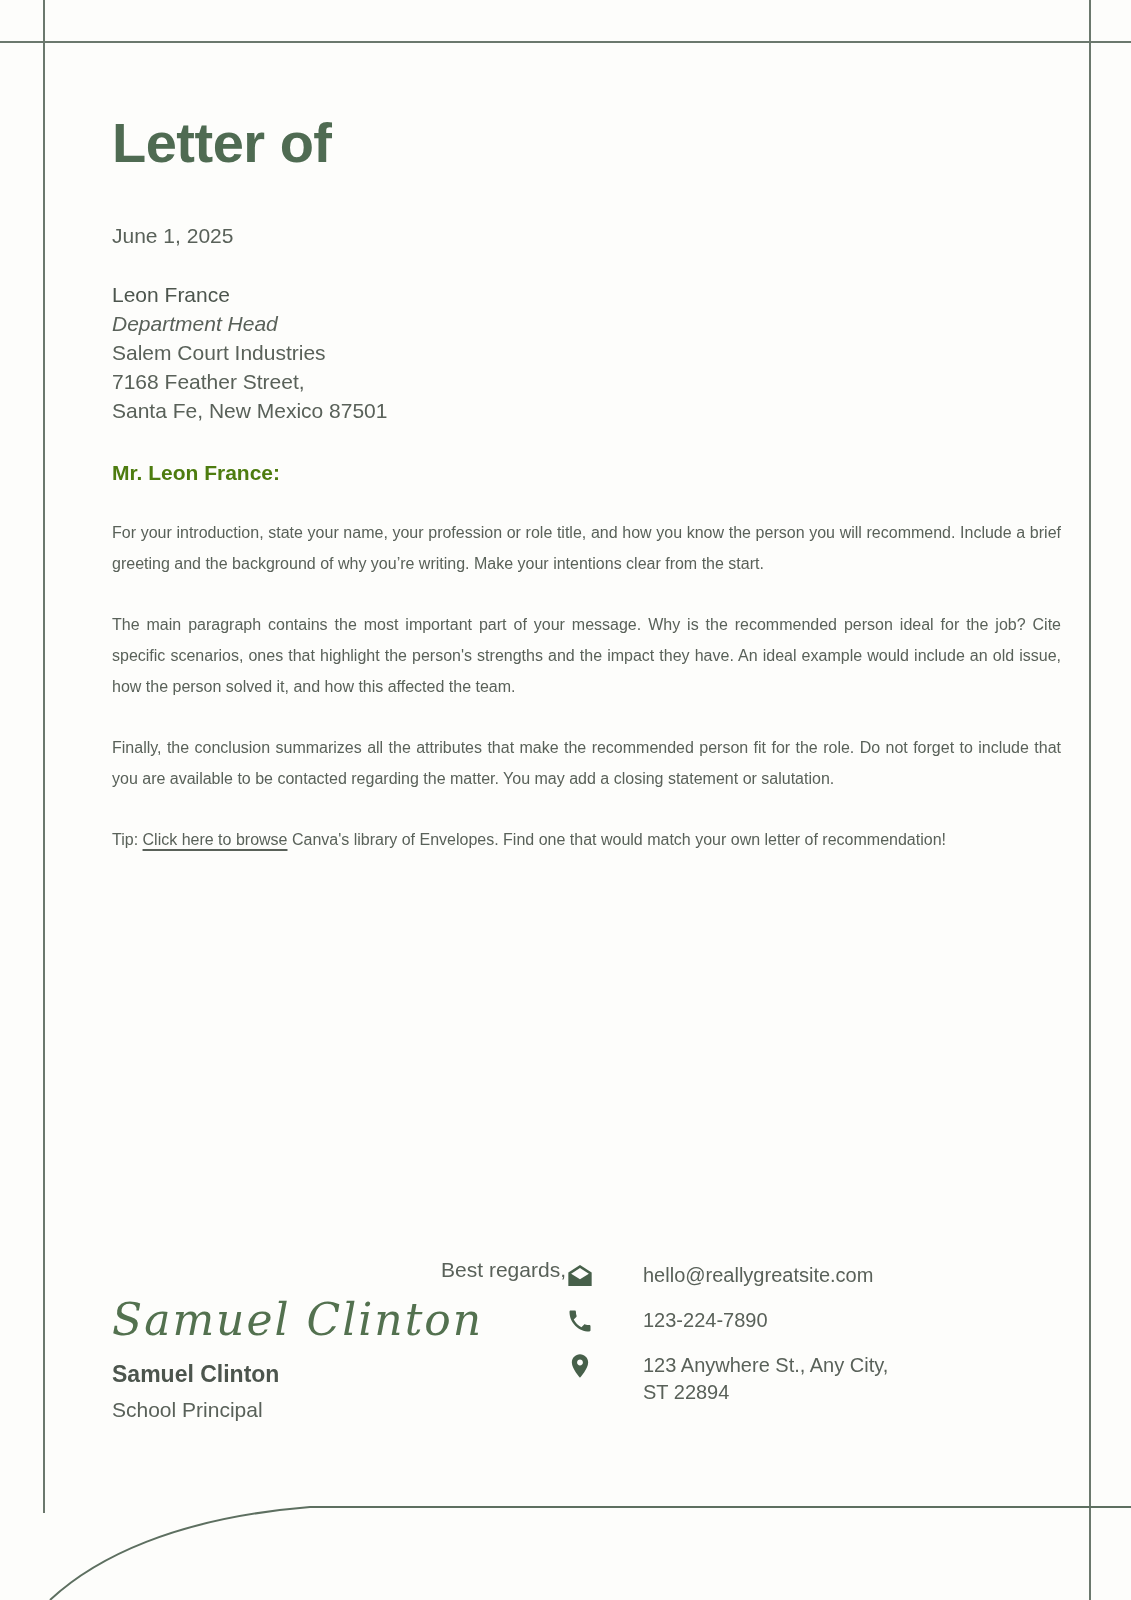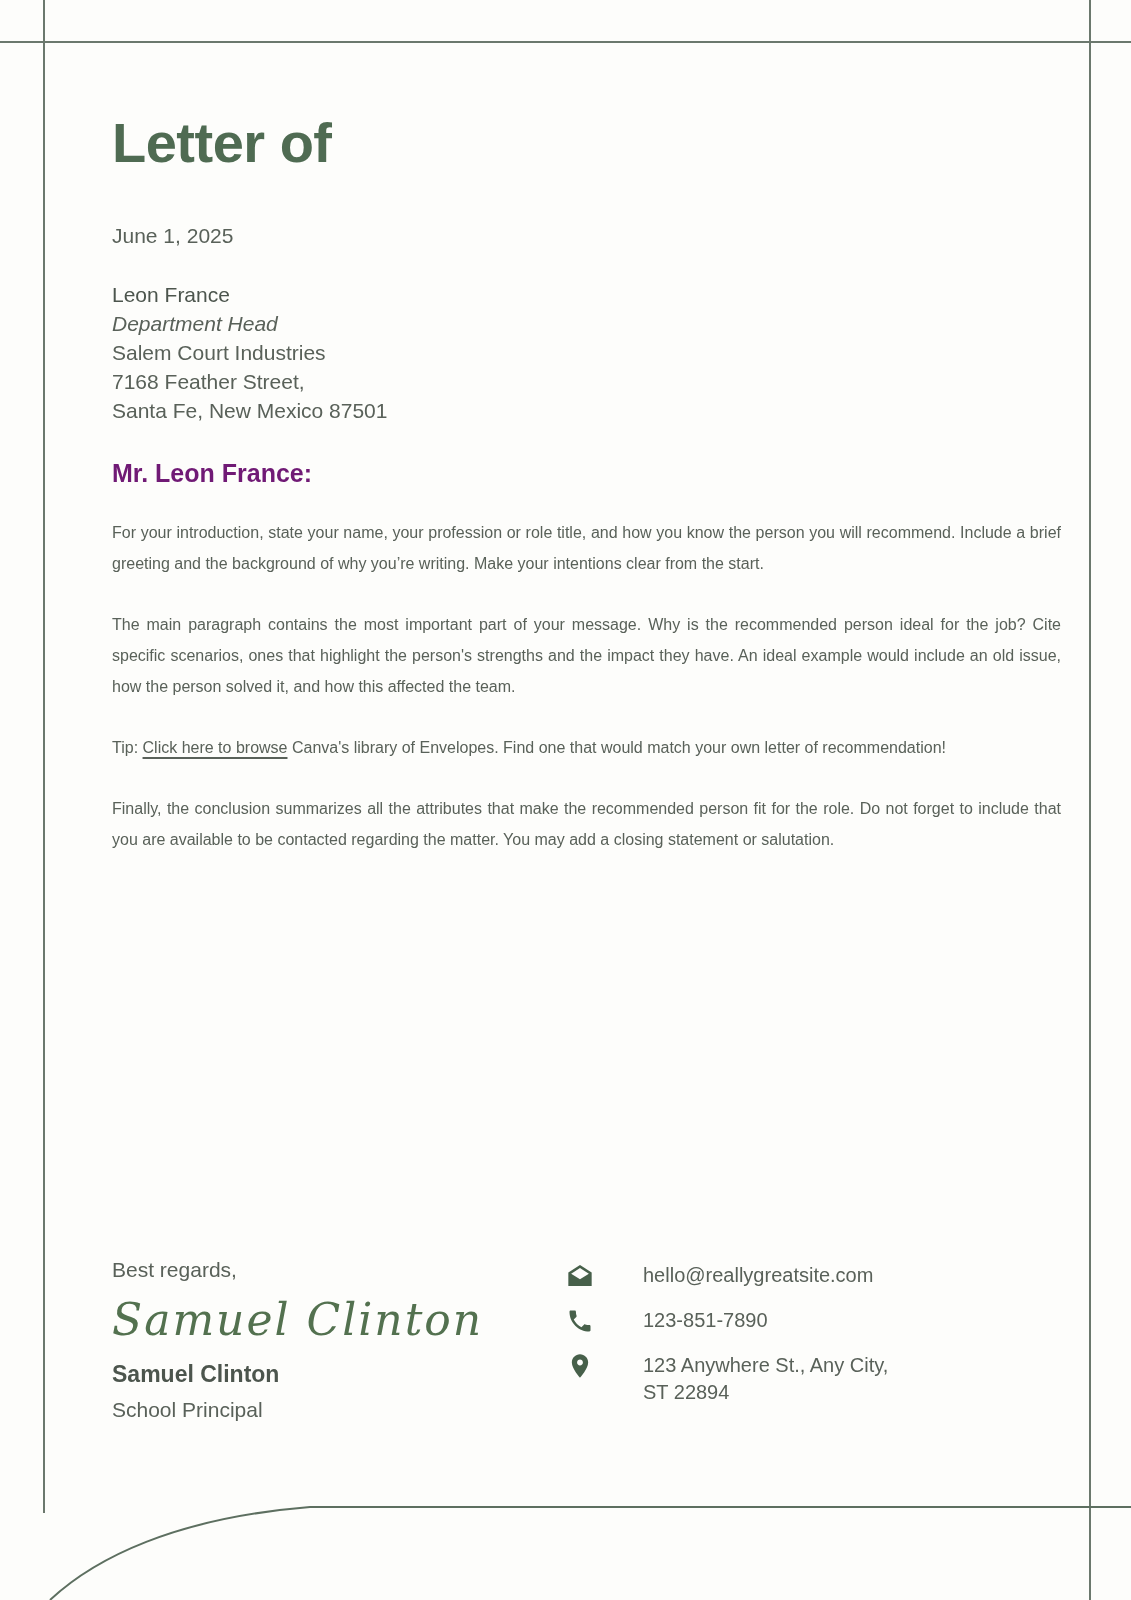--- a/index.html
+++ b/index.html
@@ -43,23 +43,23 @@
   }
   .recipient {
     margin-top: 30px;
     font-size: 21px;
     line-height: 29px;
   }
   .recipient .name { font-weight: normal; color: #4c554d; }
   .recipient .role { font-style: italic; }
   .salutation {
     margin-top: 34px;
-    font-size: 25px;
+    font-size: 21px;
     font-weight: bold;
-    color: #701a75;
+    color: #4d7c0f;
     line-height: 28px;
   }
   .para {
     margin-top: 30px;
     font-size: 16px;
     line-height: 31px;
     text-align: justify;
     color: #596159;
   }
   .tip-link {
@@ -74,21 +74,21 @@
     position: absolute;
     top: 1256px;
     left: 0;
     width: 1131px;
     display: flex;
   }
   .closing {
     padding-left: 112px;
     width: 566px;
   }
-  .regards { font-size: 21px; line-height: 28px; }
+  .regards { font-size: 21px; line-height: 28px; text-align: right; }
   .signature-script {
     margin-top: 10px;
     font-family: "DejaVu Serif", serif;
     font-style: italic;
     font-size: 44px;
     line-height: 52px;
     color: #53714f;
     letter-spacing: 2px;
   }
   .signer-name {
@@ -142,23 +142,23 @@
     <div class="role">Department Head</div>
     <div>Salem Court Industries</div>
     <div>7168 Feather Street,</div>
     <div>Santa Fe, New Mexico 87501</div>
   </div>
 
   <div class="salutation">Mr. Leon France:</div>
 
   <p class="para">For your introduction, state your name, your profession or role title, and how you know the person you will recommend. Include a brief greeting and the background of why you’re writing. Make your intentions clear from the start.</p>
   <p class="para">The main paragraph contains the most important part of your message. Why is the recommended person ideal for the job? Cite specific scenarios, ones that highlight the person's strengths and the impact they have. An ideal example would include an old issue, how the person solved it, and how this affected the team.</p>
+  <p class="para">Finally, the conclusion summarizes all the attributes that make the recommended person fit for the role. Do not forget to include that you are available to be contacted regarding the matter. You may add a closing statement or salutation.</p>
+
   <p class="para"><span>Tip: </span><span class="tip-link">Click here to browse</span><span> Canva's library of Envelopes. Find one that would match your own letter of recommendation!</span></p>
-
-  <p class="para">Finally, the conclusion summarizes all the attributes that make the recommended person fit for the role. Do not forget to include that you are available to be contacted regarding the matter. You may add a closing statement or salutation.</p>
 
 </div>
 
 <div class="footer">
 
   <div class="closing">
     <div class="regards">Best regards,</div>
     <div class="signature-script">Samuel Clinton</div>
     <div class="signer-name">Samuel Clinton</div>
     <div class="signer-role">School Principal</div>
@@ -171,21 +171,21 @@
         <path fill="#47604a" d="M2 9 L12 2.6 L22 9 V20.6 H2 Z"></path>
         <path fill="#fdfdfb" d="M12 5.2 L19.6 10.1 L12 14.7 L4.4 10.1 Z"></path>
       </svg>
       <div class="ctext">hello@reallygreatsite.com</div>
     </div>
 
     <div class="contact-row">
       <svg class="cicon" viewBox="0 0 24 24">
         <path fill="#47604a" d="M6.62 10.79c1.44 2.83 3.76 5.14 6.59 6.59l2.2-2.2c.27-.27.67-.36 1.02-.24 1.12.37 2.33.57 3.57.57.55 0 1 .45 1 1V20c0 .55-.45 1-1 1-9.39 0-17-7.61-17-17 0-.55.45-1 1-1h3.5c.55 0 1 .45 1 1 0 1.25.2 2.45.57 3.57.11.35.03.74-.25 1.02l-2.2 2.2z"></path>
       </svg>
-      <div class="ctext">123-851-7890</div>
+      <div class="ctext">123-224-7890</div>
     </div>
 
     <div class="contact-row">
       <svg class="cicon" viewBox="0 0 24 24">
         <path fill="#47604a" d="M12 2C8.13 2 5 5.13 5 9c0 5.25 7 13 7 13s7-7.75 7-13c0-3.87-3.13-7-7-7zm0 9.5c-1.38 0-2.5-1.12-2.5-2.5s1.12-2.5 2.5-2.5 2.5 1.12 2.5 2.5-1.12 2.5-2.5 2.5z"></path>
       </svg>
       <div class="ctext">
         <div>123 Anywhere St., Any City,</div>
         <div>ST 22894</div>
       </div>

